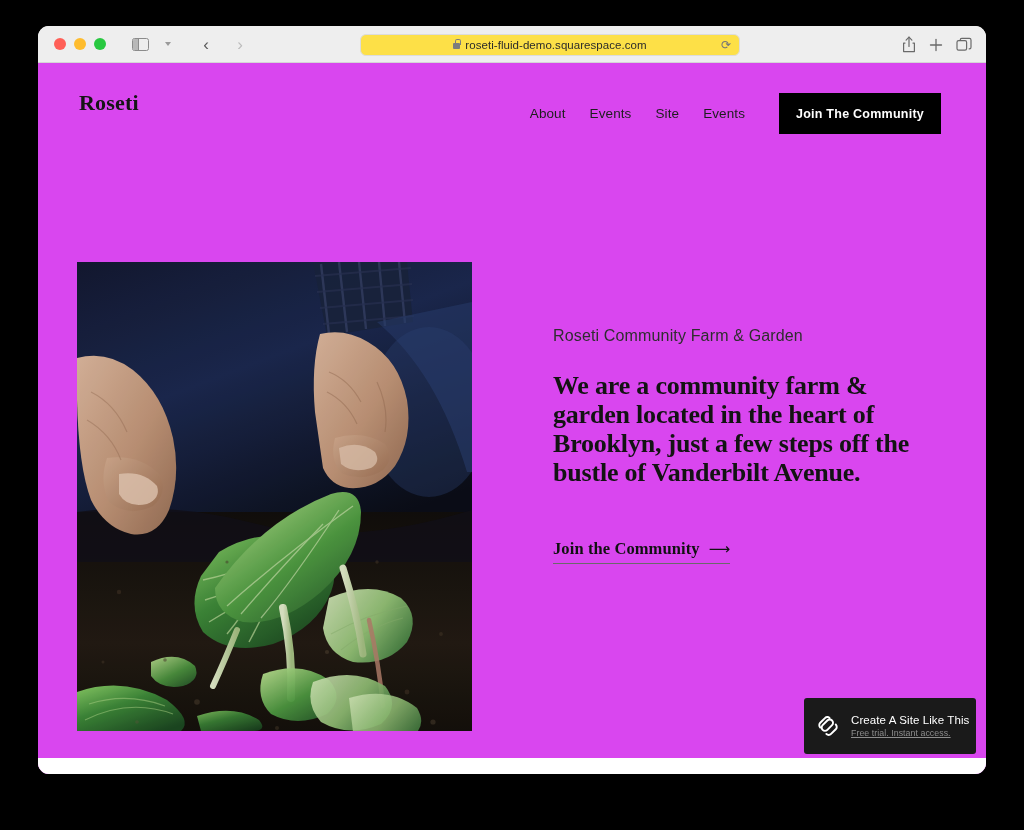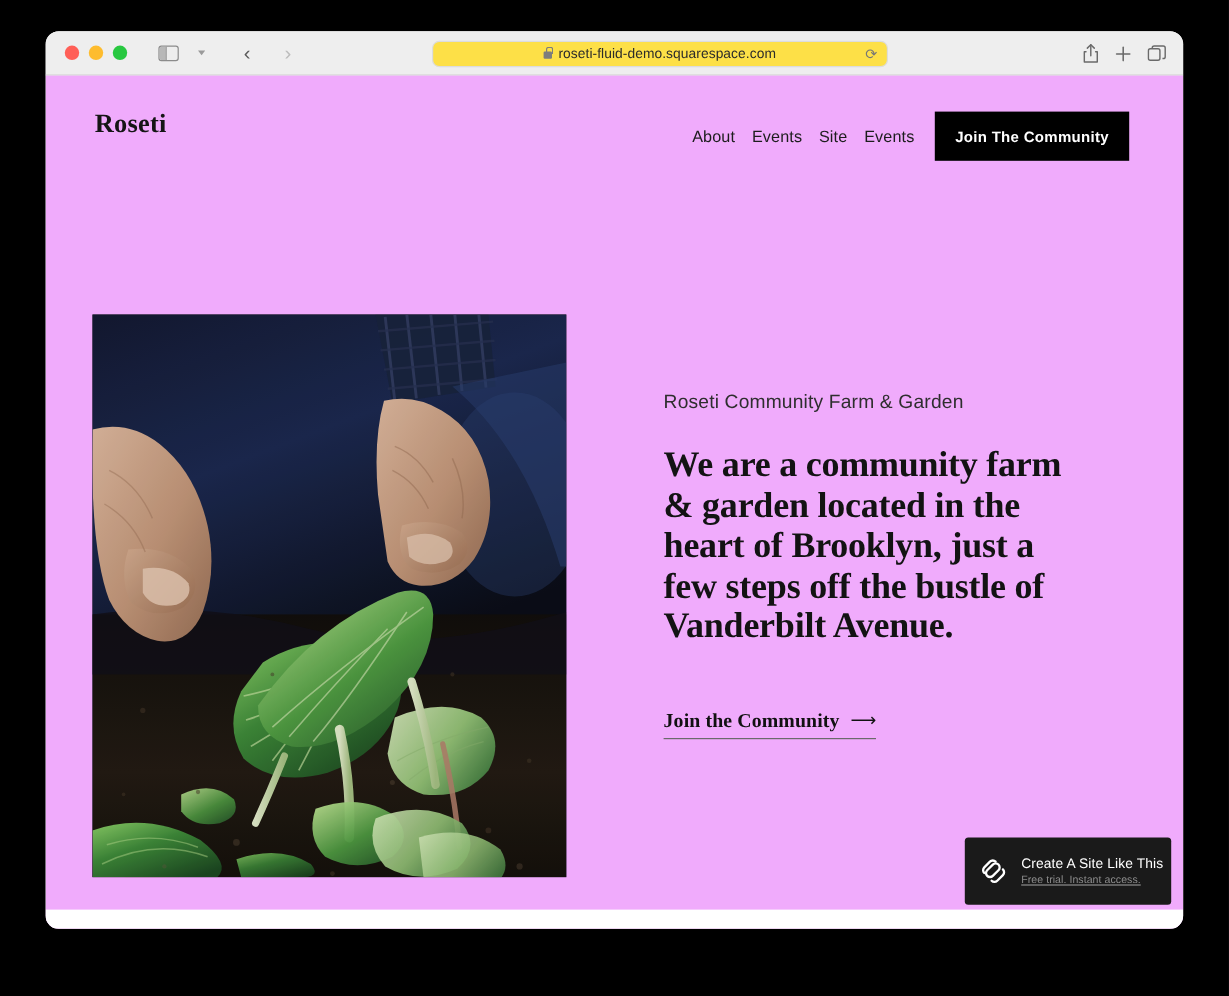--- a/index.html
+++ b/index.html
@@ -93,21 +93,21 @@
 
   .toolbar-right{
     position:absolute; right:14px; top:0; height:37px;
     display:flex; align-items:center; gap:13px;
   }
   .tb-icon{ color:#6a6a6a; display:flex; align-items:center; justify-content:center; }
 
   
   .viewport{
     flex:1 1 auto;
-    background:#f0abfc;
+    background:#d946ef;
     position:relative;
     overflow:hidden;
   }
   .page-white-strip{
     position:absolute; left:0; right:0; bottom:0; height:16px;
     background:#ffffff;
   }
 
   
   .site-header{
@@ -117,21 +117,21 @@
   .site-logo{
     position:absolute; left:41px; top:27px;
     font-family:"Liberation Serif", serif;
     font-weight:700; font-size:22px;
     color:#151515; letter-spacing:0.2px;
   }
   .site-nav{
     position:absolute; right:45px; top:30px;
     display:flex; align-items:center; gap:0;
   }
-  .nav-links{ display:flex; align-items:center; gap:14px; margin-right:17px; }
+  .nav-links{ display:flex; align-items:center; gap:24px; margin-right:34px; }
   .nav-link{
     font-size:13.5px; color:#1d1d1d; letter-spacing:0.1px;
     white-space:nowrap;
   }
   .cta-button{
     background:#000000; color:#ffffff;
     width:162px; height:41px;
     display:flex; align-items:center; justify-content:center;
     font-size:12.5px; font-weight:700; letter-spacing:0.25px;
     white-space:nowrap;
@@ -152,21 +152,21 @@
     left:515px; top:264px;
     width:360px;
   }
   .eyebrow{
     font-size:16px; color:#2e2e2e;
     letter-spacing:0.15px; margin-bottom:26px;
   }
   .hero-heading{
     font-family:"Liberation Serif", serif;
     font-weight:700;
-    font-size:30px;
+    font-size:26px;
     line-height:1.12;
     color:#131313;
     letter-spacing:-0.2px;
     margin-bottom:52px;
   }
   .hero-link{
     display:inline-flex; align-items:center; gap:9px;
     font-family:"Liberation Serif", serif;
     font-weight:700; font-size:16.5px; color:#111111;
     border-bottom:1px solid #6a6a6a;

